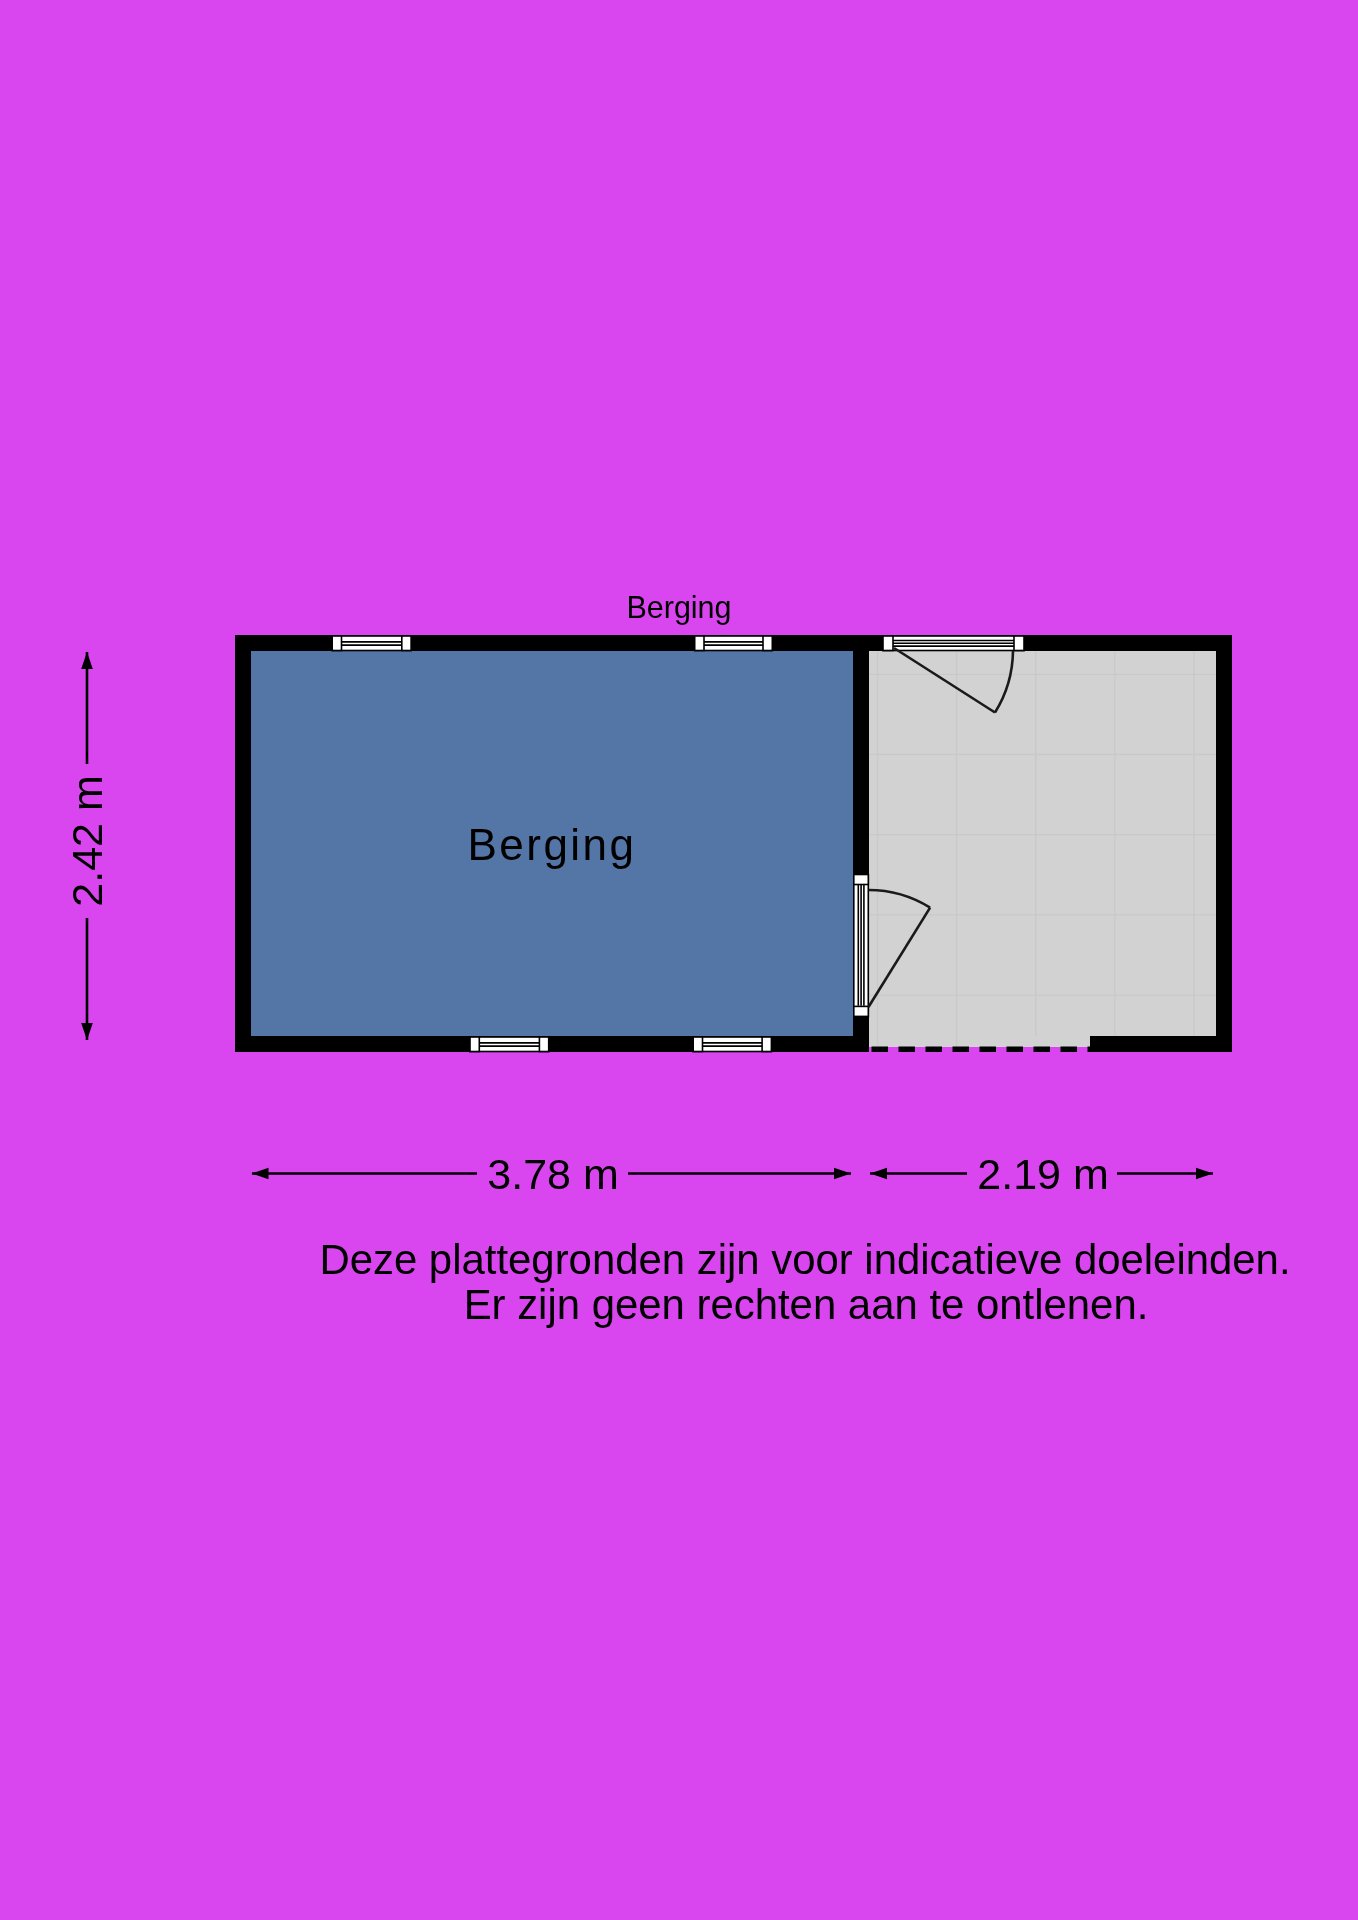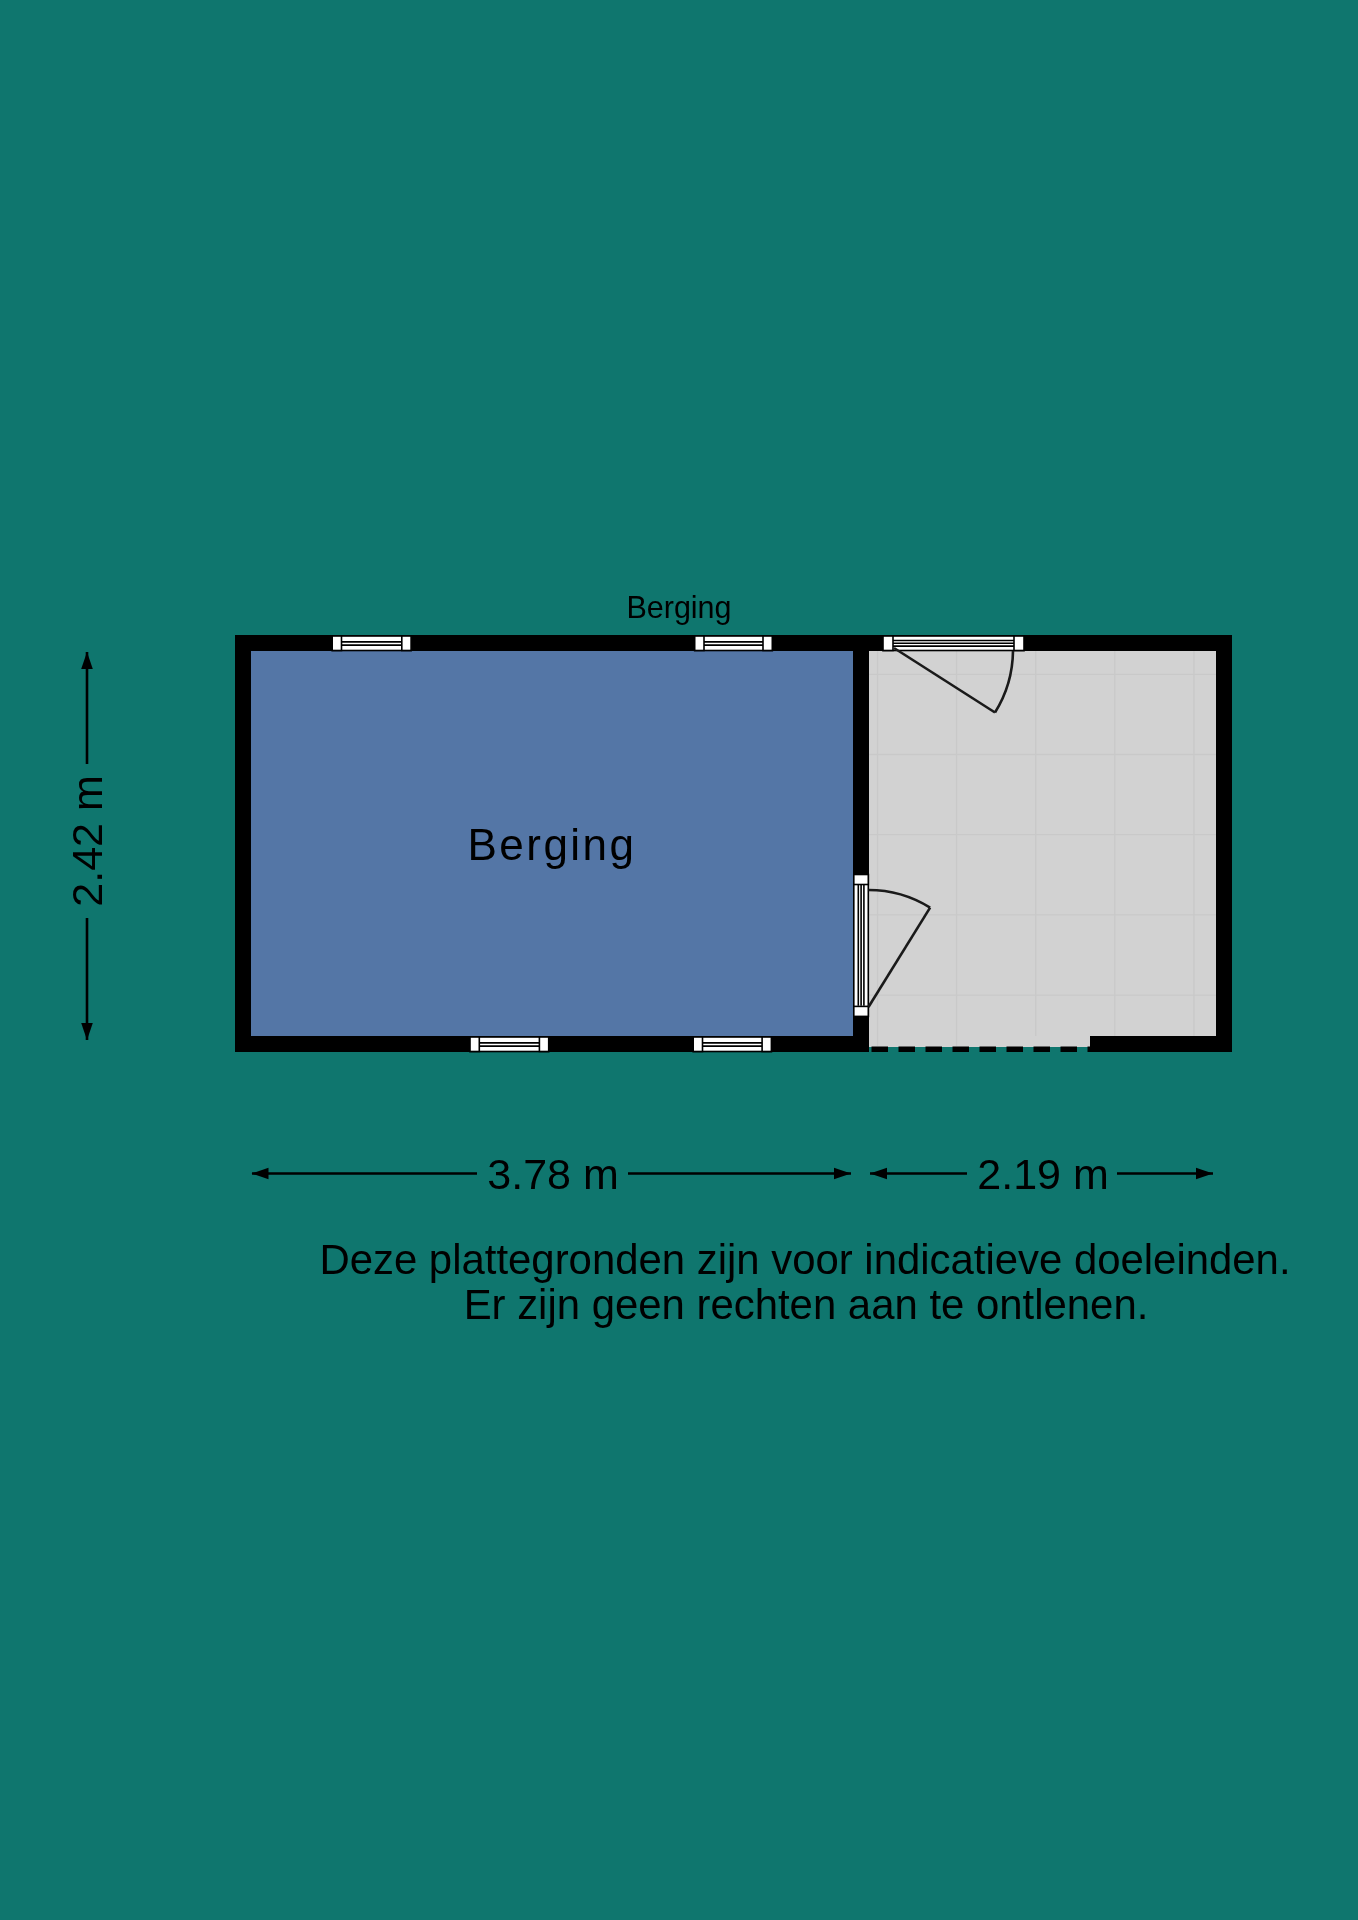--- a/index.html
+++ b/index.html
@@ -1,16 +1,16 @@
 <!DOCTYPE html>
 <html><head>
 <meta charset="utf-8">
 <style>
   html,body{margin:0;padding:0;background:#ffffff;}
-  .page{position:relative;width:1358px;height:1920px;background:#0f766e;overflow:hidden;
+  .page{position:relative;width:1358px;height:1920px;background:#d946ef;overflow:hidden;
         font-family:"Liberation Sans", sans-serif;}
   svg{position:absolute;left:0;top:0;}
 </style>
 </head>
 <body>
 <div class="page">
 <svg width="1358" height="1920" viewBox="0 0 1358 1920">
 
   <rect x="869" y="651" width="347" height="385" fill="#d2d2d2"></rect>
   <rect x="869" y="1036" width="221" height="11" fill="#d2d2d2"></rect>

